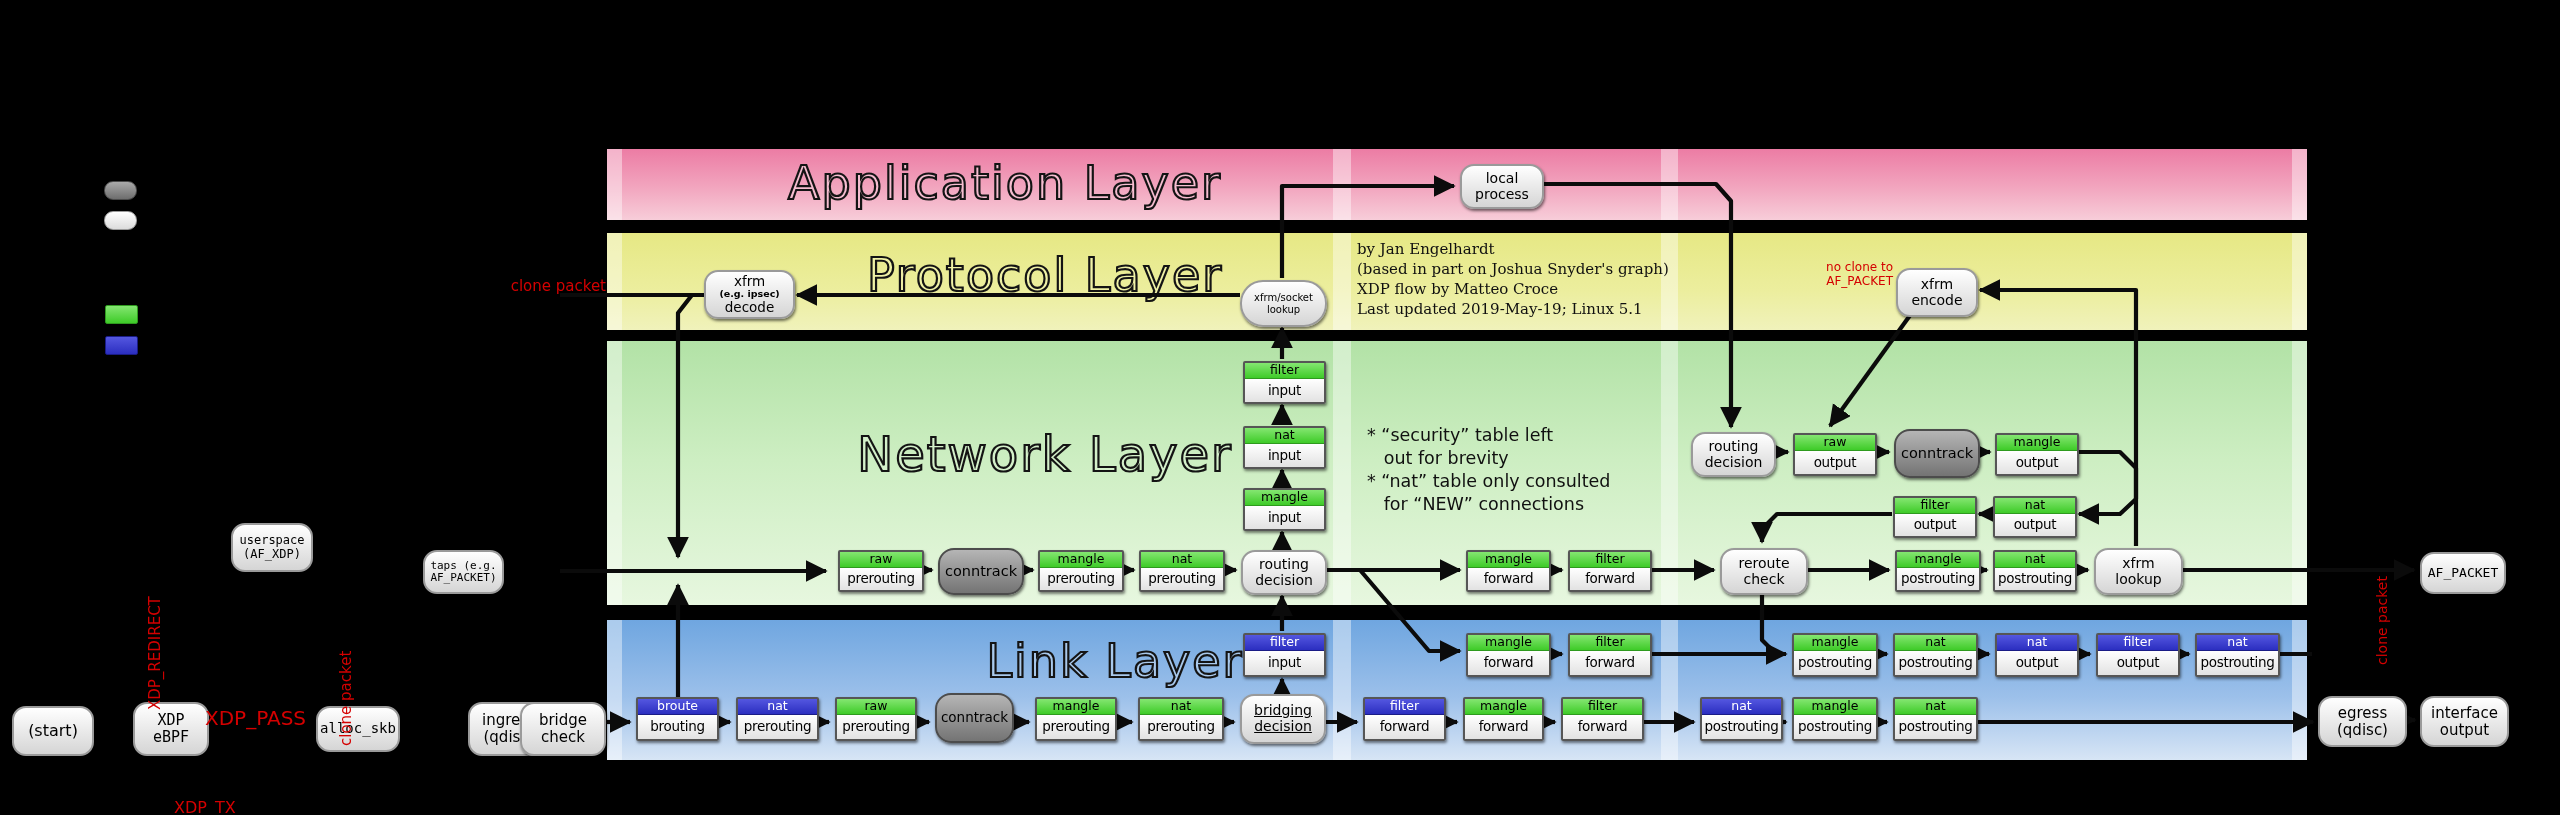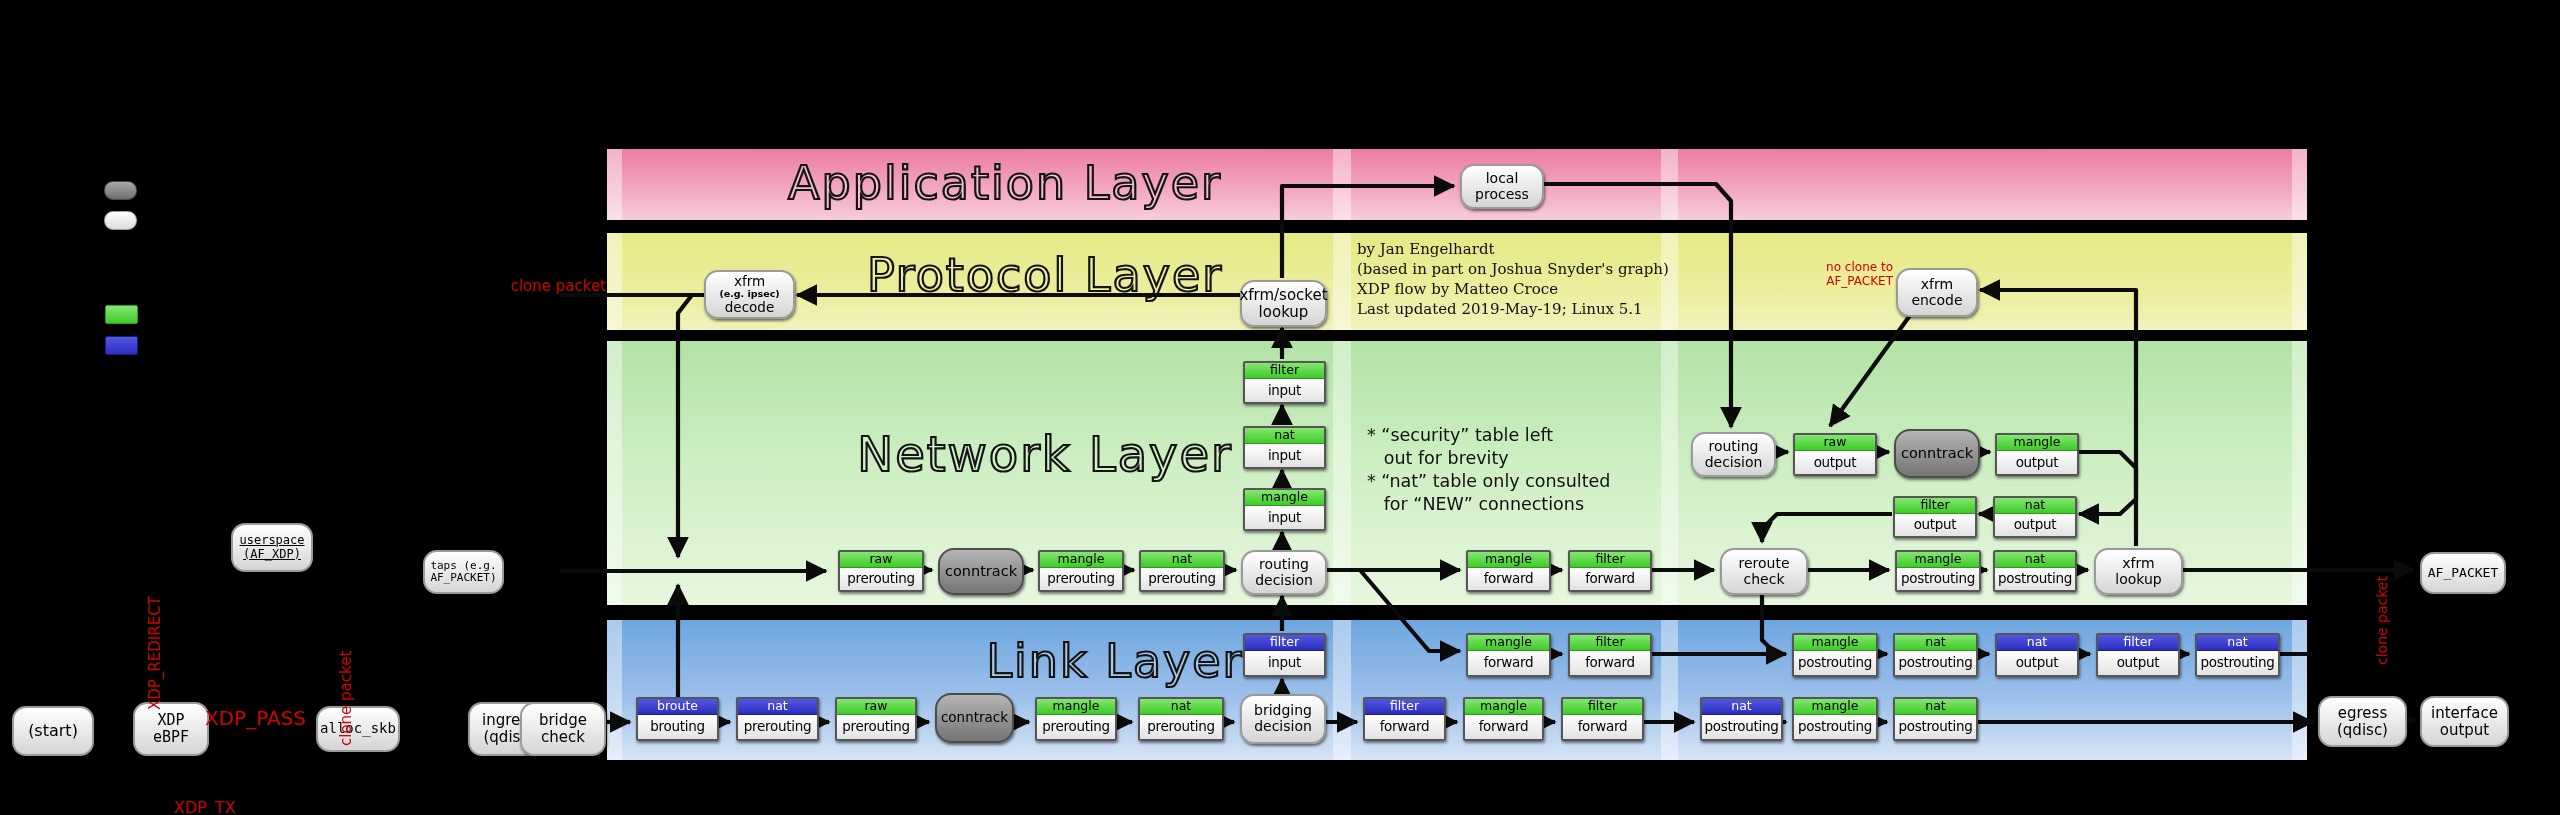--- a/index.html
+++ b/index.html
@@ -167,45 +167,45 @@
 
   <div id="nodes">
       <div class="node plain" style="left: 12px; top: 706px; width: 78px; height: 46px; font-size: 16px; border-radius: 14px;">(start)</div>
       <div class="node plain mono" style="left: 133px; top: 702px; width: 72px; height: 50px; font-size: 15px;">XDP
 eBPF</div>
       <div class="node plain mono" style="left: 316px; top: 706px; width: 80px; height: 42px; font-size: 14px;">alloc_skb</div>
       <div class="node plain" style="left: 420px; top: 702px; width: 78px; height: 50px; font-size: 15px; margin-left: 48px;">ingress
 (qdisc)</div>
       <div class="node plain" style="left: 520px; top: 702px; width: 82px; height: 50px; font-size: 15px;">bridge
 check</div>
-      <div class="node plain mono" style="left: 231px; top: 523px; width: 78px; height: 45px; font-size: 12px; text-decoration: underline;">userspace
+      <div class="node plain mono" style="left: 231px; top: 523px; width: 78px; height: 45px; font-size: 12px;">userspace
 (AF_XDP)</div>
       <div class="node plain mono" style="left: 423px; top: 550px; width: 77px; height: 40px; font-size: 11px;">taps (e.g.
 AF_PACKET)</div>
       <div class="node plain mono" style="left: 2420px; top: 552px; width: 82px; height: 38px; font-size: 13px;">AF_PACKET</div>
       <div class="node plain" style="left: 2318px; top: 696px; width: 85px; height: 47px; font-size: 15px;">egress
 (qdisc)</div>
       <div class="node plain" style="left: 2420px; top: 696px; width: 85px; height: 47px; font-size: 15px;">interface
 output</div>
       <div class="node plain" style="left: 1460px; top: 164px; width: 80px; height: 41px; font-size: 14px;">local
 process</div>
-      <div class="node plain" style="left: 1240px; top: 280px; width: 83px; height: 43px; font-size: 15px;">xfrm/socket
+      <div class="node plain" style="left: 1240px; top: 280px; width: 83px; height: 43px; font-size: 10px; border-radius: 23px;">xfrm/socket
 lookup</div>
       <div class="node plain" style="left: 704px; top: 270px; width: 87px; height: 45px;"><div style="font-size: 13.5px;">xfrm</div><div style="font-size: 9.5px; font-weight: bold;">(e.g. ipsec)</div><div style="font-size: 13.5px;">decode</div></div>
       <div class="node plain" style="left: 1896px; top: 268px; width: 78px; height: 45px; font-size: 14px;">xfrm
 encode</div>
       <div class="node plain" style="left: 1691px; top: 432px; width: 81px; height: 41px; font-size: 14px;">routing
 decision</div>
       <div class="node plain" style="left: 1241px; top: 550px; width: 82px; height: 41px; font-size: 14px;">routing
 decision</div>
       <div class="node plain" style="left: 1720px; top: 548px; width: 84px; height: 43px; font-size: 14px;">reroute
 check</div>
       <div class="node plain" style="left: 2094px; top: 548px; width: 85px; height: 43px; font-size: 14px;">xfrm
 lookup</div>
-      <div class="node plain" style="left: 1240px; top: 694px; width: 82px; height: 46px; font-size: 14px;">bridging
+      <div class="node plain" style="left: 1240px; top: 694px; width: 82px; height: 46px; font-size: 14px; text-decoration: underline;">bridging
 decision</div>
       <div class="node gray" style="left: 938px; top: 548px; width: 82px; height: 43px; font-size: 14.5px;">conntrack</div>
       <div class="node gray" style="left: 1894px; top: 429px; width: 82px; height: 45px; font-size: 14.5px;">conntrack</div>
       <div class="node gray" style="left: 935px; top: 693px; width: 75px; height: 46px; font-size: 13.5px;">conntrack</div>
       <div class="node tbox tg" style="left: 1243px; top: 361px; width: 79px; height: 39px;"><div class="hdr">filter</div><div class="bod">input</div></div>
       <div class="node tbox tg" style="left: 1243px; top: 426px; width: 79px; height: 39px;"><div class="hdr">nat</div><div class="bod">input</div></div>
       <div class="node tbox tg" style="left: 1243px; top: 488px; width: 79px; height: 39px;"><div class="hdr">mangle</div><div class="bod">input</div></div>
       <div class="node tbox tg" style="left: 838px; top: 550px; width: 82px; height: 38px;"><div class="hdr">raw</div><div class="bod">prerouting</div></div>
       <div class="node tbox tg" style="left: 1038px; top: 550px; width: 82px; height: 38px;"><div class="hdr">mangle</div><div class="bod">prerouting</div></div>
       <div class="node tbox tg" style="left: 1139px; top: 550px; width: 82px; height: 38px;"><div class="hdr">nat</div><div class="bod">prerouting</div></div>

